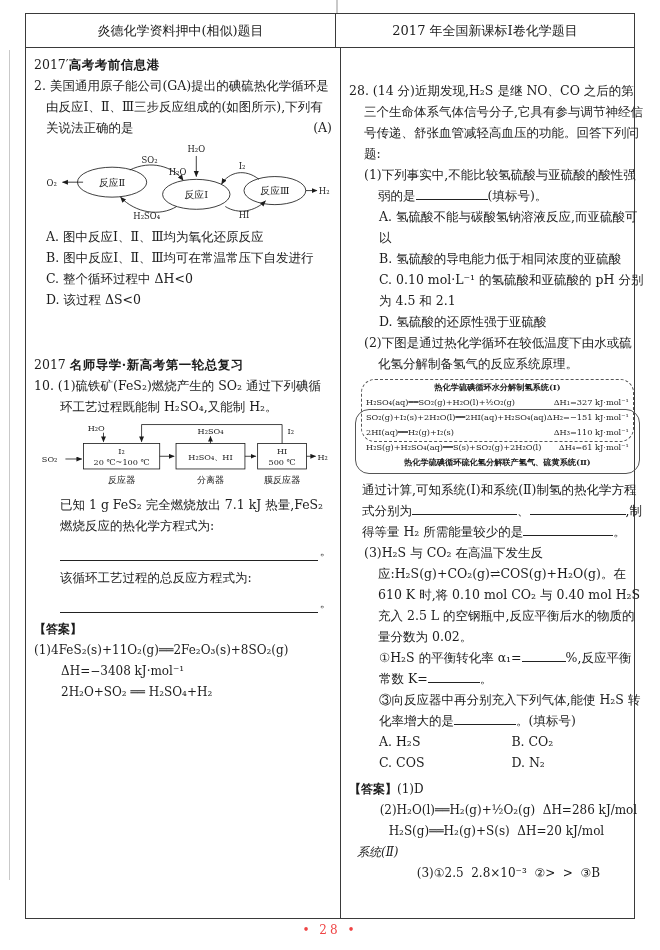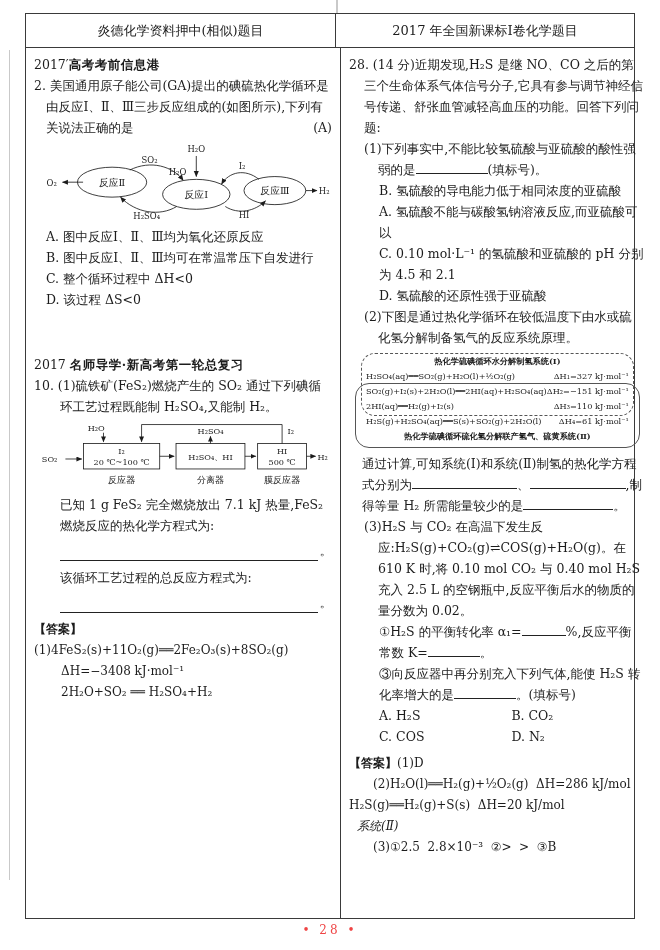--- a/index.html
+++ b/index.html
@@ -30,32 +30,32 @@
   .hang15{padding-left:15px; text-indent:-15px;}
   .hang14{padding-left:14px; text-indent:-14px;}
   .hang26{padding-left:26px; text-indent:-26px;}
   .in12{margin-left:12px;}
   .in15{margin-left:15px;}
   .in26{margin-left:26px;}
   .in30{margin-left:30px;}
   .calcp{margin-left:13px;}
   .amark{float:right;}
   .mtgap{margin-top:44px;}
-  .q28top{}
+  .q28top{margin-top:26px;}
   svg.diagram{display:block; margin:3px 0 3px 6px; width:292px;}
   svg text{fill:#1c1c1c;}
   .blank{display:inline-block; border-bottom:1px solid #222; height:11px;}
   .w30{width:30px;} .w44{width:44px;} .w52{width:52px;} .w62{width:62px;}
   .w72{width:72px;} .w90{width:90px;} .w96{width:96px;} .w105{width:105px;}
   .ansline{display:flex; align-items:flex-end; margin:4px 0 6px 0;}
   .ansline .fill{flex:1; border-bottom:1px solid #222; height:14px; margin-right:2px;}
   .answer{margin-top:6px; font-size:12px; line-height:21px;}
   .answer .anslabel{font-weight:bold;}
   .ansindent{margin-left:27px;}
-  .ansp2{text-indent:24px; white-space:pre-wrap;}
+  .ansp2{text-indent:24px; white-space:pre-wrap;text-align:center;}
   .kai{font-style:italic; margin-left:8px;}
   
   .sysbox{position:relative; height:98px; margin:3px 2px 4px 4px; font-size:8.2px; line-height:15px; padding-top:3px; box-sizing:border-box;}
   .srect{position:absolute; border-radius:14px; pointer-events:none;}
   .srect.dashed{top:2px; left:8px; right:8px; height:61px; border:1px dashed #555;}
   .srect.solid{top:32px; left:2px; right:2px; height:63px; border:1px solid #555;}
   .sys-title{position:relative; z-index:1; text-align:center; font-weight:bold; height:15px;}
   .sys-row{position:relative; z-index:1; display:flex; justify-content:space-between; padding:0 13px; height:15px; white-space:nowrap;}
   .optrow{display:flex; margin-left:0;}
   .optrow span{flex:0 0 50%;}
@@ -178,22 +178,22 @@
           <p class="ansindent">2H₂O+SO₂ ══ H₂SO₄+H₂</p>
         </div>
       </div>
 
       <div class="col cr">
         <p class="hang15 q28top">28. (14 分)近期发现,H₂S 是继 NO、CO 之后的第三个生命体系气体信号分子,它具有参与调节神经信号传递、舒张血管减轻高血压的功能。回答下列问题:</p>
 
         <div class="in15">
           <p class="hang14"><span>(1)下列事实中,不能比较氢硫酸与亚硫酸的酸性强弱的是</span><span class="blank w72"></span><span>(填标号)。</span></p>
           <div class="in15">
+            <p>A. 氢硫酸不能与碳酸氢钠溶液反应,而亚硫酸可以</p>
             <p>B. 氢硫酸的导电能力低于相同浓度的亚硫酸</p>
-            <p>A. 氢硫酸不能与碳酸氢钠溶液反应,而亚硫酸可以</p>
             <p>C. 0.10 mol·L⁻¹ 的氢硫酸和亚硫酸的 pH 分别为 4.5 和 2.1</p>
             <p>D. 氢硫酸的还原性强于亚硫酸</p>
           </div>
         </div>
 
         <p class="in15 hang14">(2)下图是通过热化学循环在较低温度下由水或硫化氢分解制备氢气的反应系统原理。</p>
 
         <div class="sysbox">
           <div class="srect dashed"></div>
           <div class="srect solid"></div>

